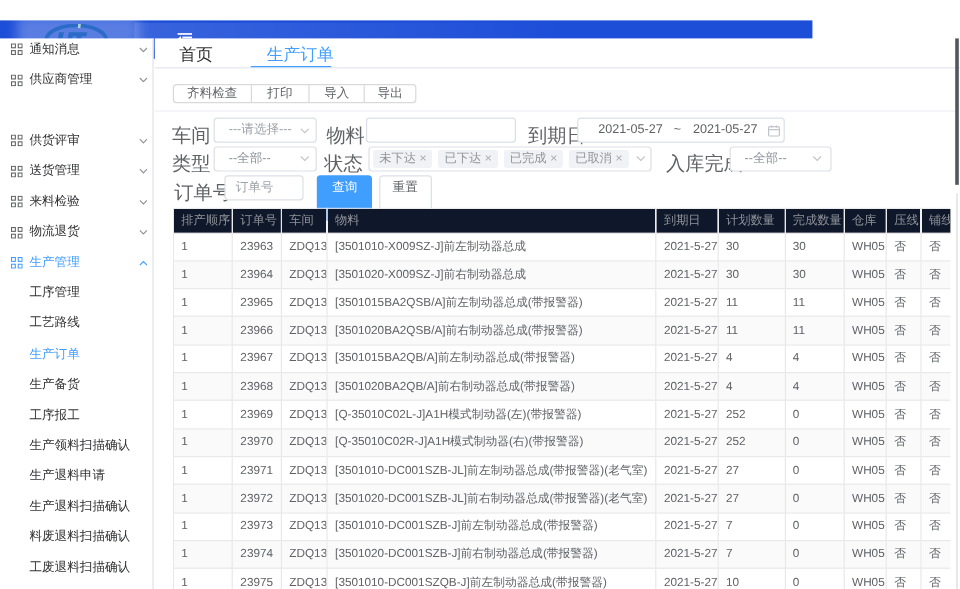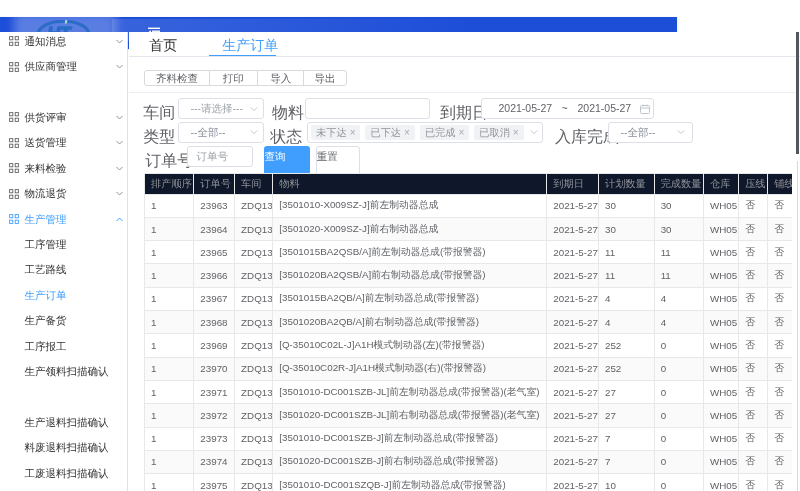--- a/index.html
+++ b/index.html
@@ -48,21 +48,21 @@
 .ctl { position:absolute; height:21px; border:1px solid #dcdfe6; border-radius:3px;
   background:#fff; font-size:10.5px; }
 .ctl .ph { position:absolute; left:12px; top:0; line-height:18.6px; color:#9da1a8; }
 .chevd { position:absolute; width:8px; height:8px; }
 .tag { position:relative; display:inline-block; height:15.4px; line-height:15px; background:#f0f2f5;
   border-radius:2px; color:#909399; font-size:10.2px; padding:0 5px; margin-right:5px;text-align:center; }
 .tag .x { color:#a6aab2; font-size:10px; margin-left:3px; }
 
 
 .btn { position:absolute; height:38px; border-radius:3px; font-size:10.5px;
-  line-height:20.8px; }
+  text-align:center; line-height:20.8px; }
 #btnq { left:135.4px; top:114.1px; width:45.8px; background:#409eff; color:#fff; }
 #btnr { left:186.7px; top:114.1px; width:43.9px; background:#fff; color:#606266;
   border:1px solid #dcdfe6; line-height:18.8px; }
 
 
 #tablewrap { position:absolute; left:15.1px; top:141.2px; width:648px; height:318.3px; overflow:hidden; }
 table { border-collapse:collapse; table-layout:fixed; width:684px; }
 th, td { border:1px solid #e8e8e8; font-weight:normal; text-align:left;
   padding:0 0 0 6px; font-size:9.8px; white-space:nowrap; overflow:hidden; }
 th { height:20.9px; color:#909399; background:#0f172a; font-size:10.2px; }
@@ -217,20 +217,23 @@
     </div>
     <div class="mi" style="top:276.6px">
       <span class="txt">生产备货</span>
     </div>
     <div class="mi" style="top:302px">
       <span class="txt">工序报工</span>
     </div>
     <div class="mi" style="top:327.4px">
       <span class="txt">生产领料扫描确认</span>
     </div>
+    <div class="mi" style="top:352.79999999999995px">
+      <span class="txt">生产退料申请</span>
+    </div>
     <div class="mi" style="top:378.19999999999993px">
       <span class="txt">生产退料扫描确认</span>
     </div>
     <div class="mi" style="top:403.5999999999999px">
       <span class="txt">料废退料扫描确认</span>
     </div>
     <div class="mi" style="top:428.9999999999999px">
       <span class="txt">工废退料扫描确认</span>
     </div>
   </div>

